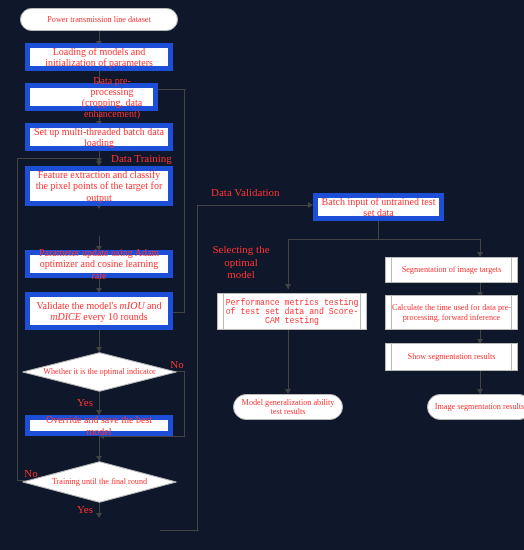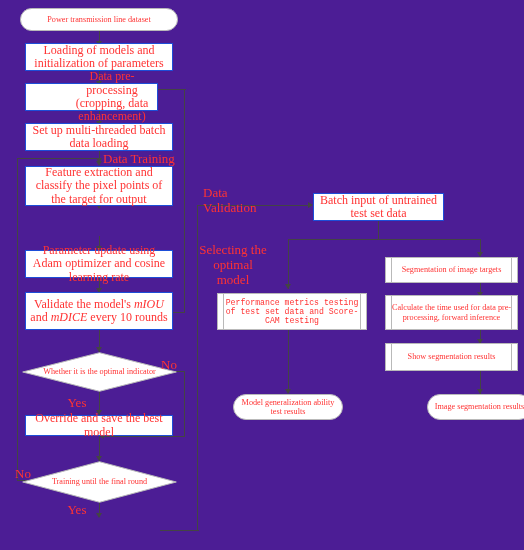--- a/index.html
+++ b/index.html
@@ -4,40 +4,40 @@
 <title>Flowchart</title>
 <style>
   html,body{margin:0;padding:0;background:#ffffff;}
   body{
     font-family:"Liberation Serif", "DejaVu Serif", serif;
   }
   #canvas{
     position:relative;
     width:524px;
     height:550px;
-    background:#4c1d95;
+    background:#0f172a;
     overflow:hidden;
   }
   
   .node{
     position:absolute;
     box-sizing:border-box;
     display:flex;
     align-items:center;
     justify-content:center;
     text-align:center;
     color:#ff3333;
     line-height:1.12;
     padding:1px 3px;
     z-index:3;
     background:#ffffff;
   }
   .proc{
-    border:1px solid #1d4ed8;
-    font-size:12px;
+    border:5px solid #1d4ed8;
+    font-size:10px;
   }
   
   .predef{
     border:1px solid #b9b9b9;
     font-size:8.2px;
   }
   .predef::before,.predef::after{
     content:"";
     position:absolute;
     top:-1px;bottom:-1px;
@@ -94,26 +94,27 @@
   }
   .arw-r{
     border-top:3.6px solid transparent;
     border-bottom:3.6px solid transparent;
     border-left:5.5px solid #444444;
   }
   
   .lbl{
     position:absolute;
     color:#ff3333;
-    font-size:13px;
+    font-size:11px;
     line-height:1.15;
     text-align:center;
     z-index:4;
     white-space:pre-line;
     background:transparent;
+    margin-left:8px;
   }
   .lbl.left{text-align:left;}
 </style>
 </head>
 <body>
 
 <div id="canvas">
 
   <div class="ln lnv" style="left:99px;top:31px;height:12px;"></div>
   <div class="arw arw-d" style="left:96px;top:41px;"></div>

